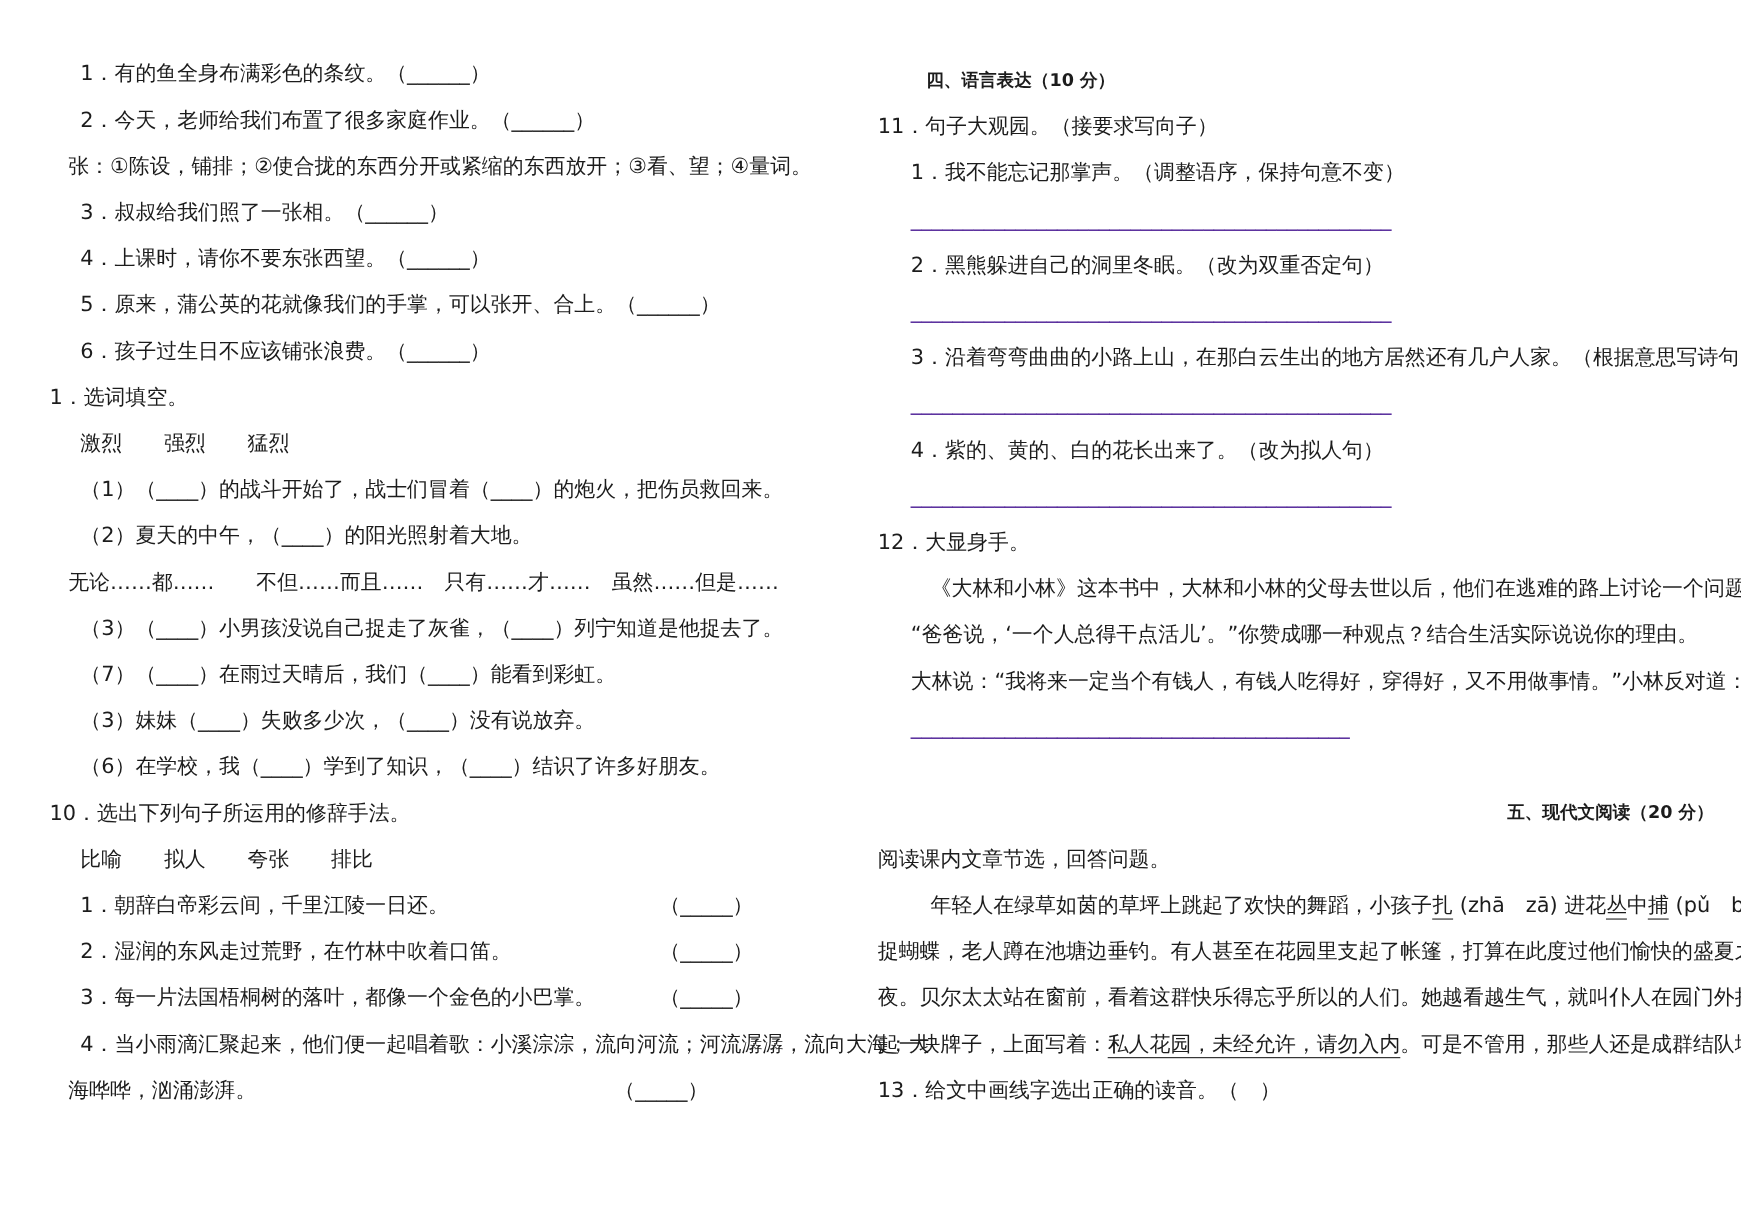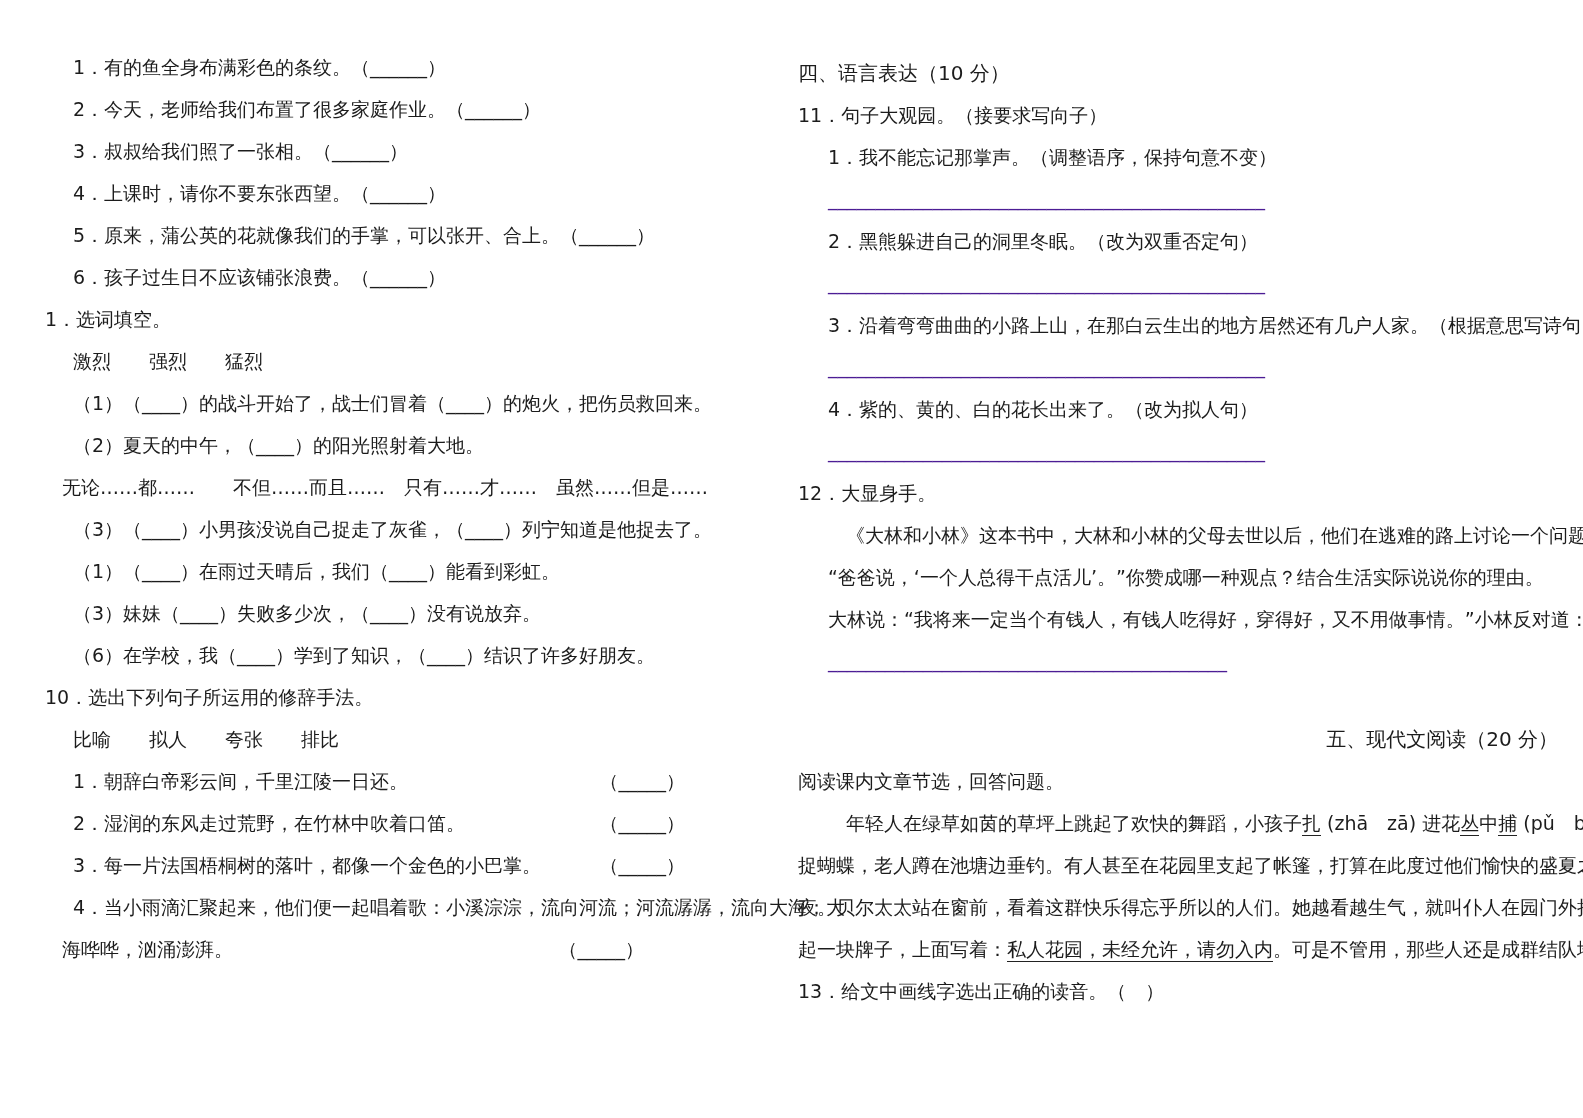--- a/index.html
+++ b/index.html
@@ -9,21 +9,21 @@
     background:#ffffff;
     font-family:"DejaVu Sans","Liberation Sans",sans-serif;
     font-size:19px;
     color:#1c1c1c;
     overflow:hidden;
   }
   .col{position:absolute;}
   .col-left{left:45px;top:46px;width:740px;}
   .col-right{left:798px;top:52px;width:760px;}
   .line{height:42px;line-height:42px;white-space:nowrap;}
-  .bold{font-weight:normal;font-size:20px;}
+  .bold{font-weight:bold;font-size:16px;margin-left:44px;}
   .gap{margin-top:36px;text-align:right;}
   
   .col-left  .ind1{padding-left:28px;}
   .col-left  .ind2{padding-left:17px;}
   .col-right .ind1{padding-left:30px;}
   .col-right .ind2{padding-left:48px;}
   
   .blankrow{display:flex;width:612px;align-items:center;}
   .blankrow .blank{margin-left:auto;}
   .blankrow.short{width:582px;}
@@ -32,31 +32,32 @@
   
   .u{border-bottom:1.6px solid #222;padding-bottom:1px;}
 </style>
 </head>
 <body>
 
 <div class="page">
   <div class="col col-left" id="col-left">
       <div class="line ind1">1．有的鱼全身布满彩色的条纹。（______）</div>
       <div class="line ind1">2．今天，老师给我们布置了很多家庭作业。（______）</div>
+      <div class="line ind2">张：①陈设，铺排；②使合拢的东西分开或紧缩的东西放开；③看、望；④量词。</div>
       <div class="line ind1">3．叔叔给我们照了一张相。（______）</div>
       <div class="line ind1">4．上课时，请你不要东张西望。（______）</div>
       <div class="line ind1">5．原来，蒲公英的花就像我们的手掌，可以张开、合上。（______）</div>
       <div class="line ind1">6．孩子过生日不应该铺张浪费。（______）</div>
       <div class="line">1．选词填空。</div>
       <div class="line ind1">激烈　　强烈　　猛烈</div>
       <div class="line ind1">（1）（____）的战斗开始了，战士们冒着（____）的炮火，把伤员救回来。</div>
       <div class="line ind1">（2）夏天的中午，（____）的阳光照射着大地。</div>
       <div class="line ind2">无论……都……　　不但……而且……　只有……才……　虽然……但是……</div>
       <div class="line ind1">（3）（____）小男孩没说自己捉走了灰雀，（____）列宁知道是他捉去了。</div>
-      <div class="line ind1">（1）（____）在雨过天晴后，我们（____）能看到彩虹。</div>
+      <div class="line ind1">（7）（____）在雨过天晴后，我们（____）能看到彩虹。</div>
       <div class="line ind1">（3）妹妹（____）失败多少次，（____）没有说放弃。</div>
       <div class="line ind1">（6）在学校，我（____）学到了知识，（____）结识了许多好朋友。</div>
       <div class="line">10．选出下列句子所运用的修辞手法。</div>
       <div class="line ind1">比喻　　拟人　　夸张　　排比</div>
       <div class="line ind1 blankrow">
         <span>1．朝辞白帝彩云间，千里江陵一日还。</span>
         <span class="blank">（_____）</span>
       </div>
       <div class="line ind1 blankrow">
         <span>2．湿润的东风走过荒野，在竹林中吹着口笛。</span>

